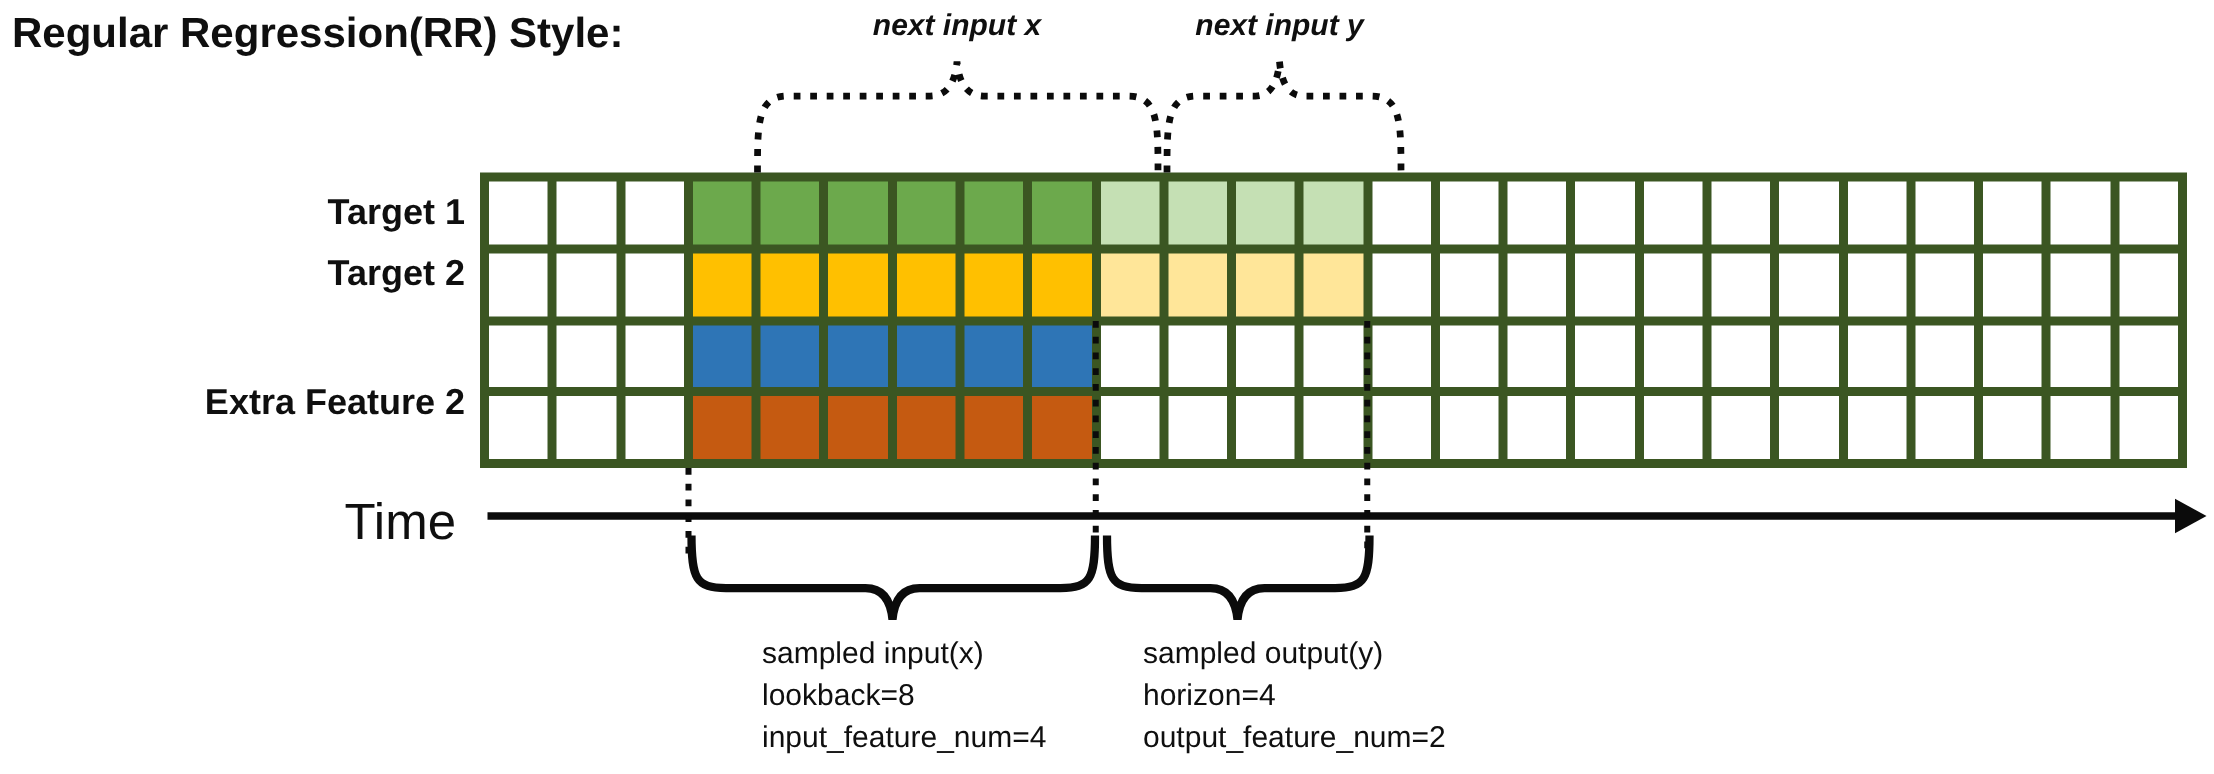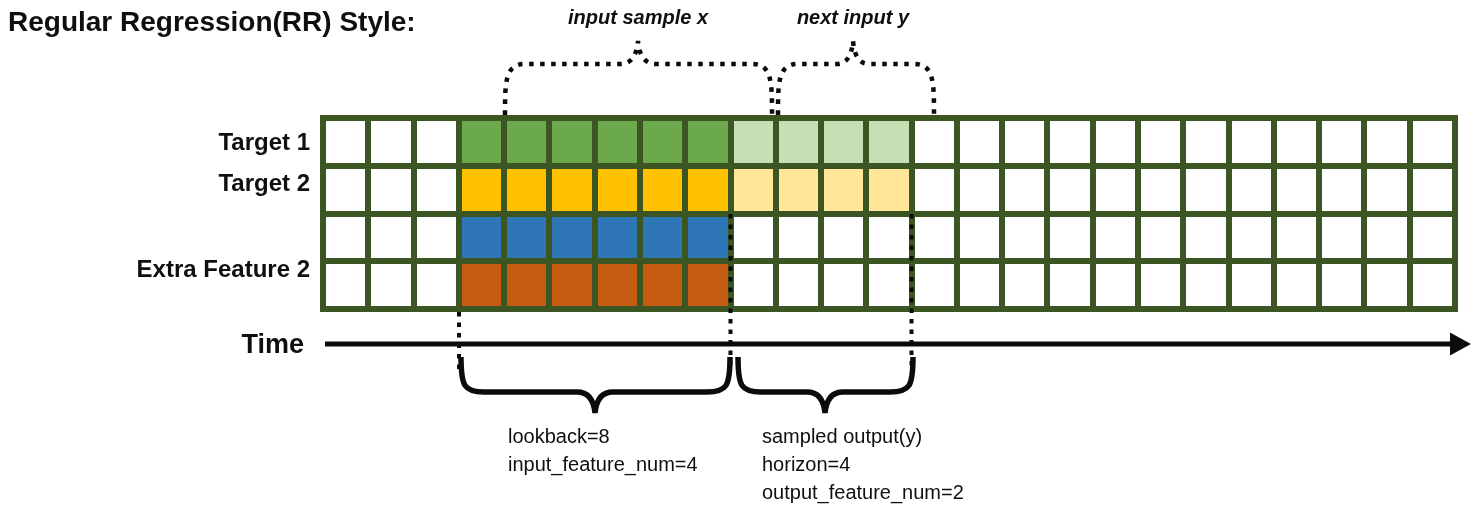--- a/index.html
+++ b/index.html
@@ -6,21 +6,21 @@
   #canvas{position:relative;width:1476px;height:516px;background:#fff;overflow:hidden;
           font-family:"Liberation Sans", sans-serif;color:#0f0f0f;}
   .title{position:absolute;left:8px;top:6px;font-size:28px;font-weight:bold;letter-spacing:0;}
   .row-label{position:absolute;right:1166px;font-size:24px;font-weight:bold;line-height:30px;white-space:nowrap;}
   .grid{position:absolute;left:320px;top:115px;width:1138px;height:197px;box-sizing:border-box;
         display:grid;grid-template-columns:repeat(25,1fr);grid-template-rows:repeat(4,1fr);
         gap:6px;padding:6px;}
   .cell{width:100%;height:100%;}
   .topnote{position:absolute;top:6px;transform:translateX(-50%);font-size:20px;font-style:italic;
            font-weight:600;white-space:nowrap;}
-  .time-label{position:absolute;right:1172px;top:329px;font-size:27px;font-weight:bold;}
+  .time-label{position:absolute;right:1172px;top:329px;font-size:34px;font-weight:normal;}
   .caption{position:absolute;top:422px;font-size:20px;line-height:28px;white-space:nowrap;}
   .caption div{height:28px;}
   svg.overlay{position:absolute;left:0;top:0;width:1476px;height:516px;pointer-events:none;}
 </style>
 </head>
 <body>
 
 <div id="canvas">
 
   <div class="title">Regular Regression(RR) Style:</div>
@@ -125,26 +125,27 @@
       <div class="cell" style="background: rgb(255, 255, 255);"></div>
       <div class="cell" style="background: rgb(255, 255, 255);"></div>
       <div class="cell" style="background: rgb(255, 255, 255);"></div>
       <div class="cell" style="background: rgb(255, 255, 255);"></div>
       <div class="cell" style="background: rgb(255, 255, 255);"></div>
       <div class="cell" style="background: rgb(255, 255, 255);"></div>
       <div class="cell" style="background: rgb(255, 255, 255);"></div>
       <div class="cell" style="background: rgb(255, 255, 255);"></div>
     </div>
 
-  <div class="topnote" style="left:638px">input sample x</div>
+  <div class="topnote" style="left:638px">next input x</div>
   <div class="topnote" style="left:853px">next input y</div>
 
   <div class="time-label">Time</div>
 
   <div class="caption" style="left:508px">
+    <div>sampled input(x)</div>
     <div>lookback=8</div>
     <div>input_feature_num=4</div>
   </div>
   <div class="caption" style="left:762px">
     <div>sampled output(y)</div>
     <div>horizon=4</div>
     <div>output_feature_num=2</div>
   </div>
 
   <svg class="overlay" viewBox="0 0 1476 516">

